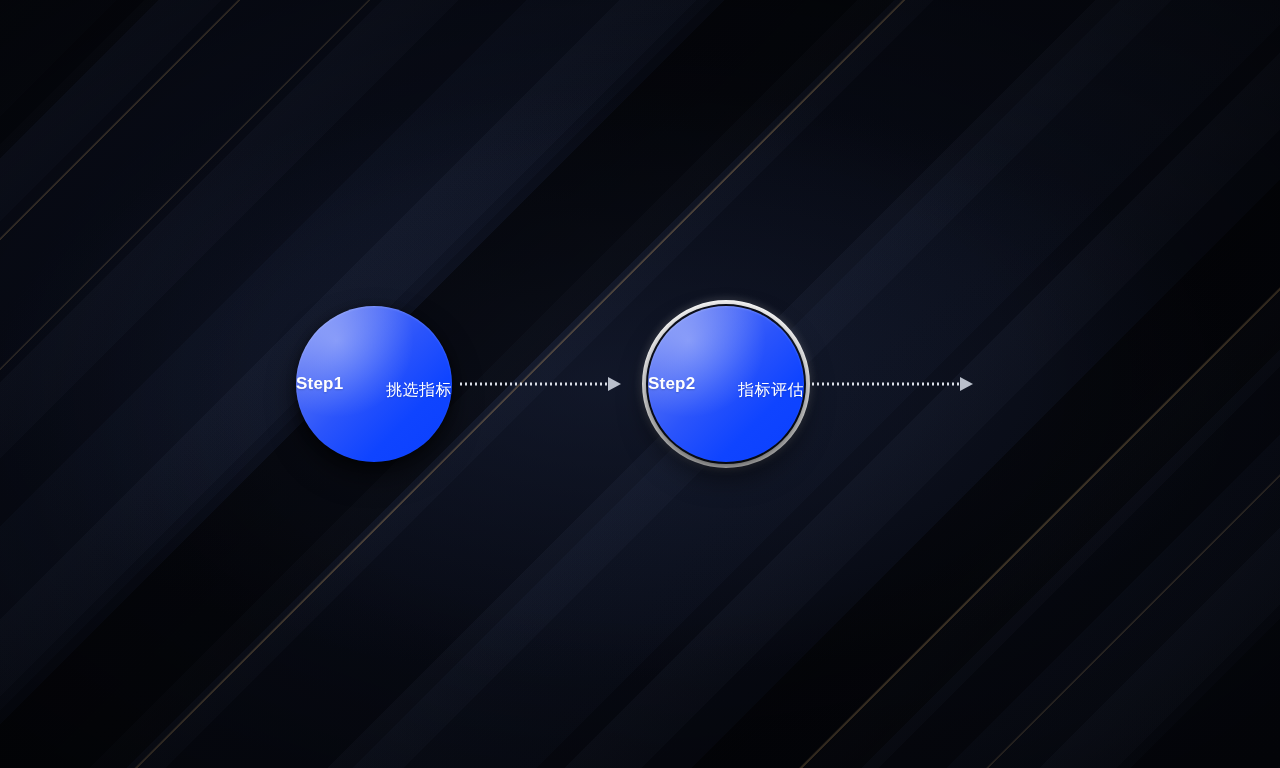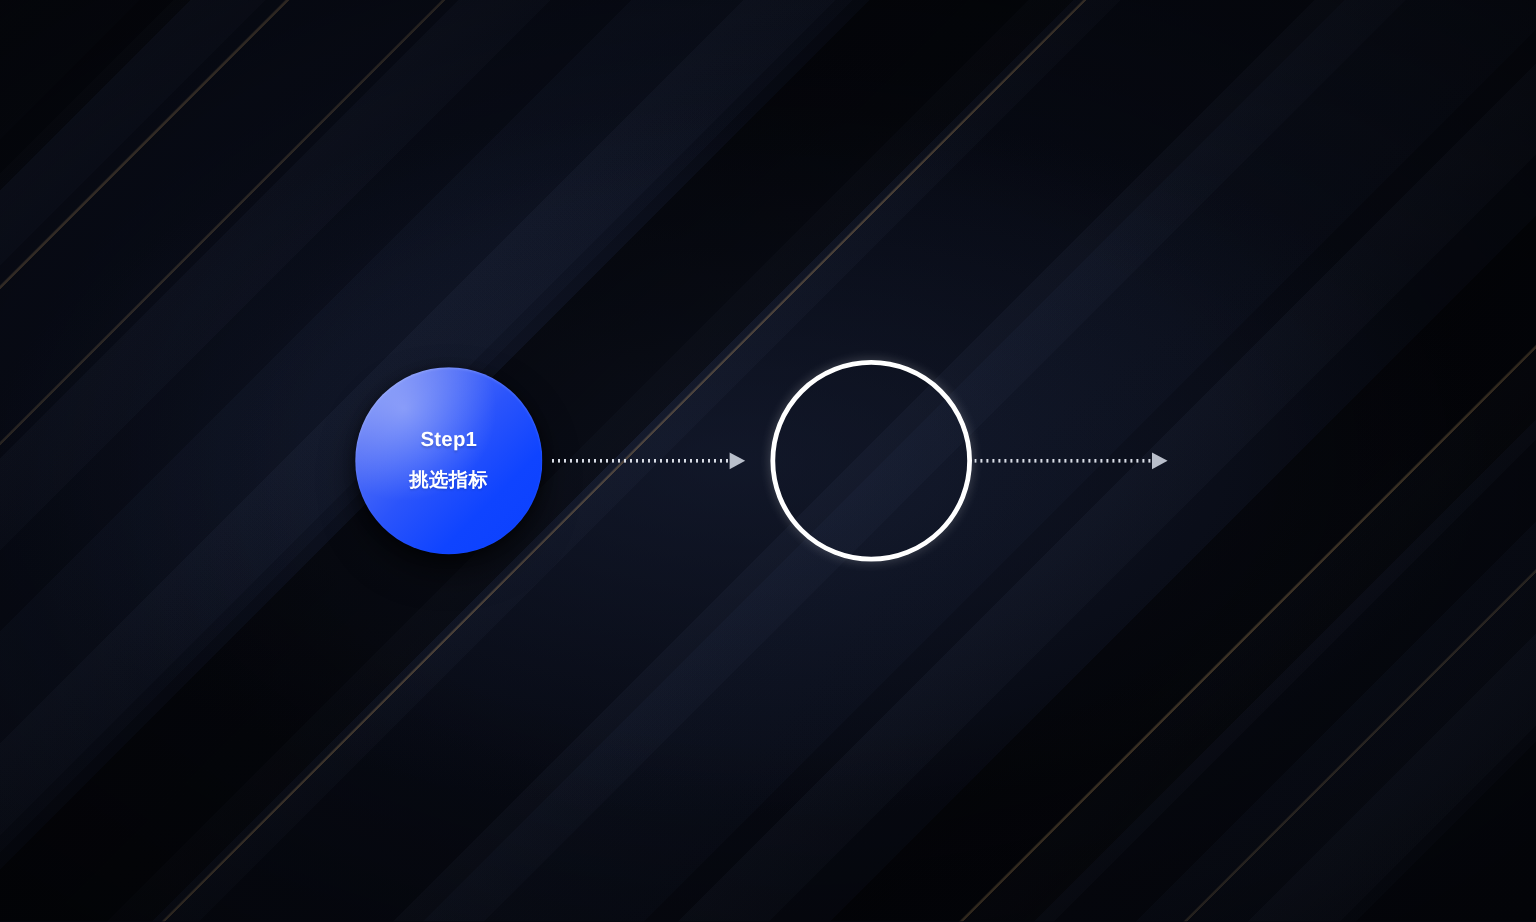--- a/index.html
+++ b/index.html
@@ -142,39 +142,39 @@
     height: 156px;
     border-radius: 50%;
     background:
       radial-gradient(circle at 26% 22%, rgba(255,255,255,0.32) 0%, rgba(255,255,255,0.0) 46%),
       linear-gradient(135deg, #8096f7 0%, #5470f6 22%, #2b54fb 48%, #0f44ff 72%, #0b40fe 100%);
     box-shadow:
       0 14px 28px rgba(0,0,0,0.55),
       0 2px 10px rgba(0,0,0,0.45),
       inset 0 1px 2px rgba(255,255,255,0.18);
     display: flex;
-    flex-direction: column;
-    align-items: center;
-    justify-content: center;
+    flex-direction: row;
+    align-items: center;
+    justify-content: space-between;
     text-align: center;
     line-height: 1.35;
   }
 
   .step-circle .step-title {
     color: #ffffff;
     font-size: 17px;
     font-weight: bold;
     letter-spacing: 0.2px;
     text-shadow: 0 1px 2px rgba(0,0,0,0.18);
   }
 
   .step-circle .step-sub {
     color: #ffffff;
     font-size: 16px;
-    font-weight: bold;
+    font-weight: normal;
     letter-spacing: 0.5px;
     margin-top: 11px;
     text-shadow: 0 1px 2px rgba(0,0,0,0.18);
   }
 
   
   .connector {
     position: relative;
     width: 180px;
     height: 20px;
@@ -229,20 +229,24 @@
       </div>
     </div>
 
     <div class="connector">
       <div class="dots"></div>
       <div class="arrow-head"></div>
     </div>
 
     <div class="step-wrap active">
       <div class="step-ring"></div>
+      <div class="step-circle">
+        <div class="step-title">Step2</div>
+        <div class="step-sub">指标评估</div>
+      </div>
     </div>
 
     <div class="connector">
       <div class="dots"></div>
       <div class="arrow-head"></div>
     </div>
 
 
   </div>
 </div>

